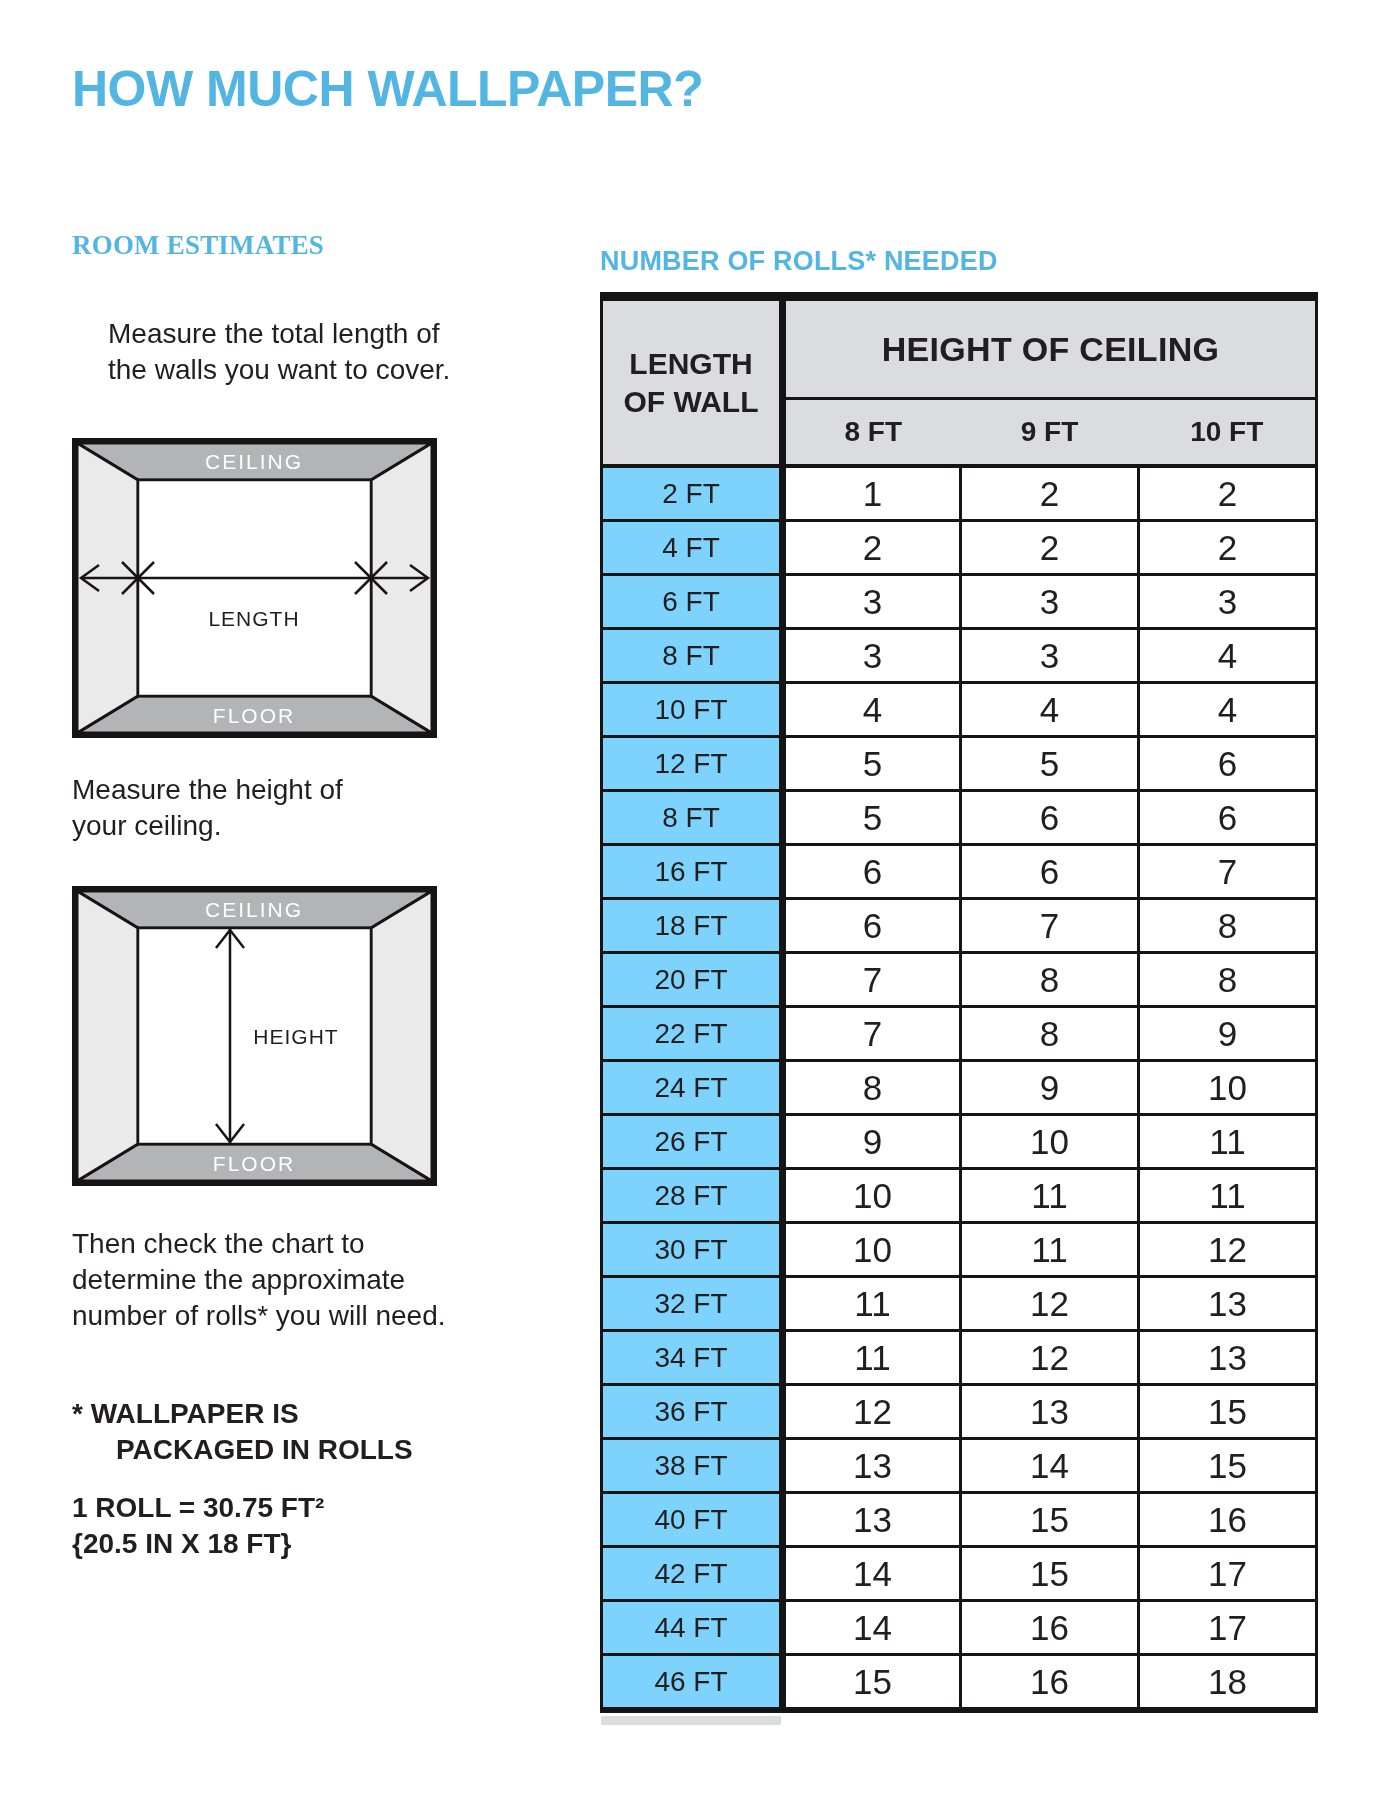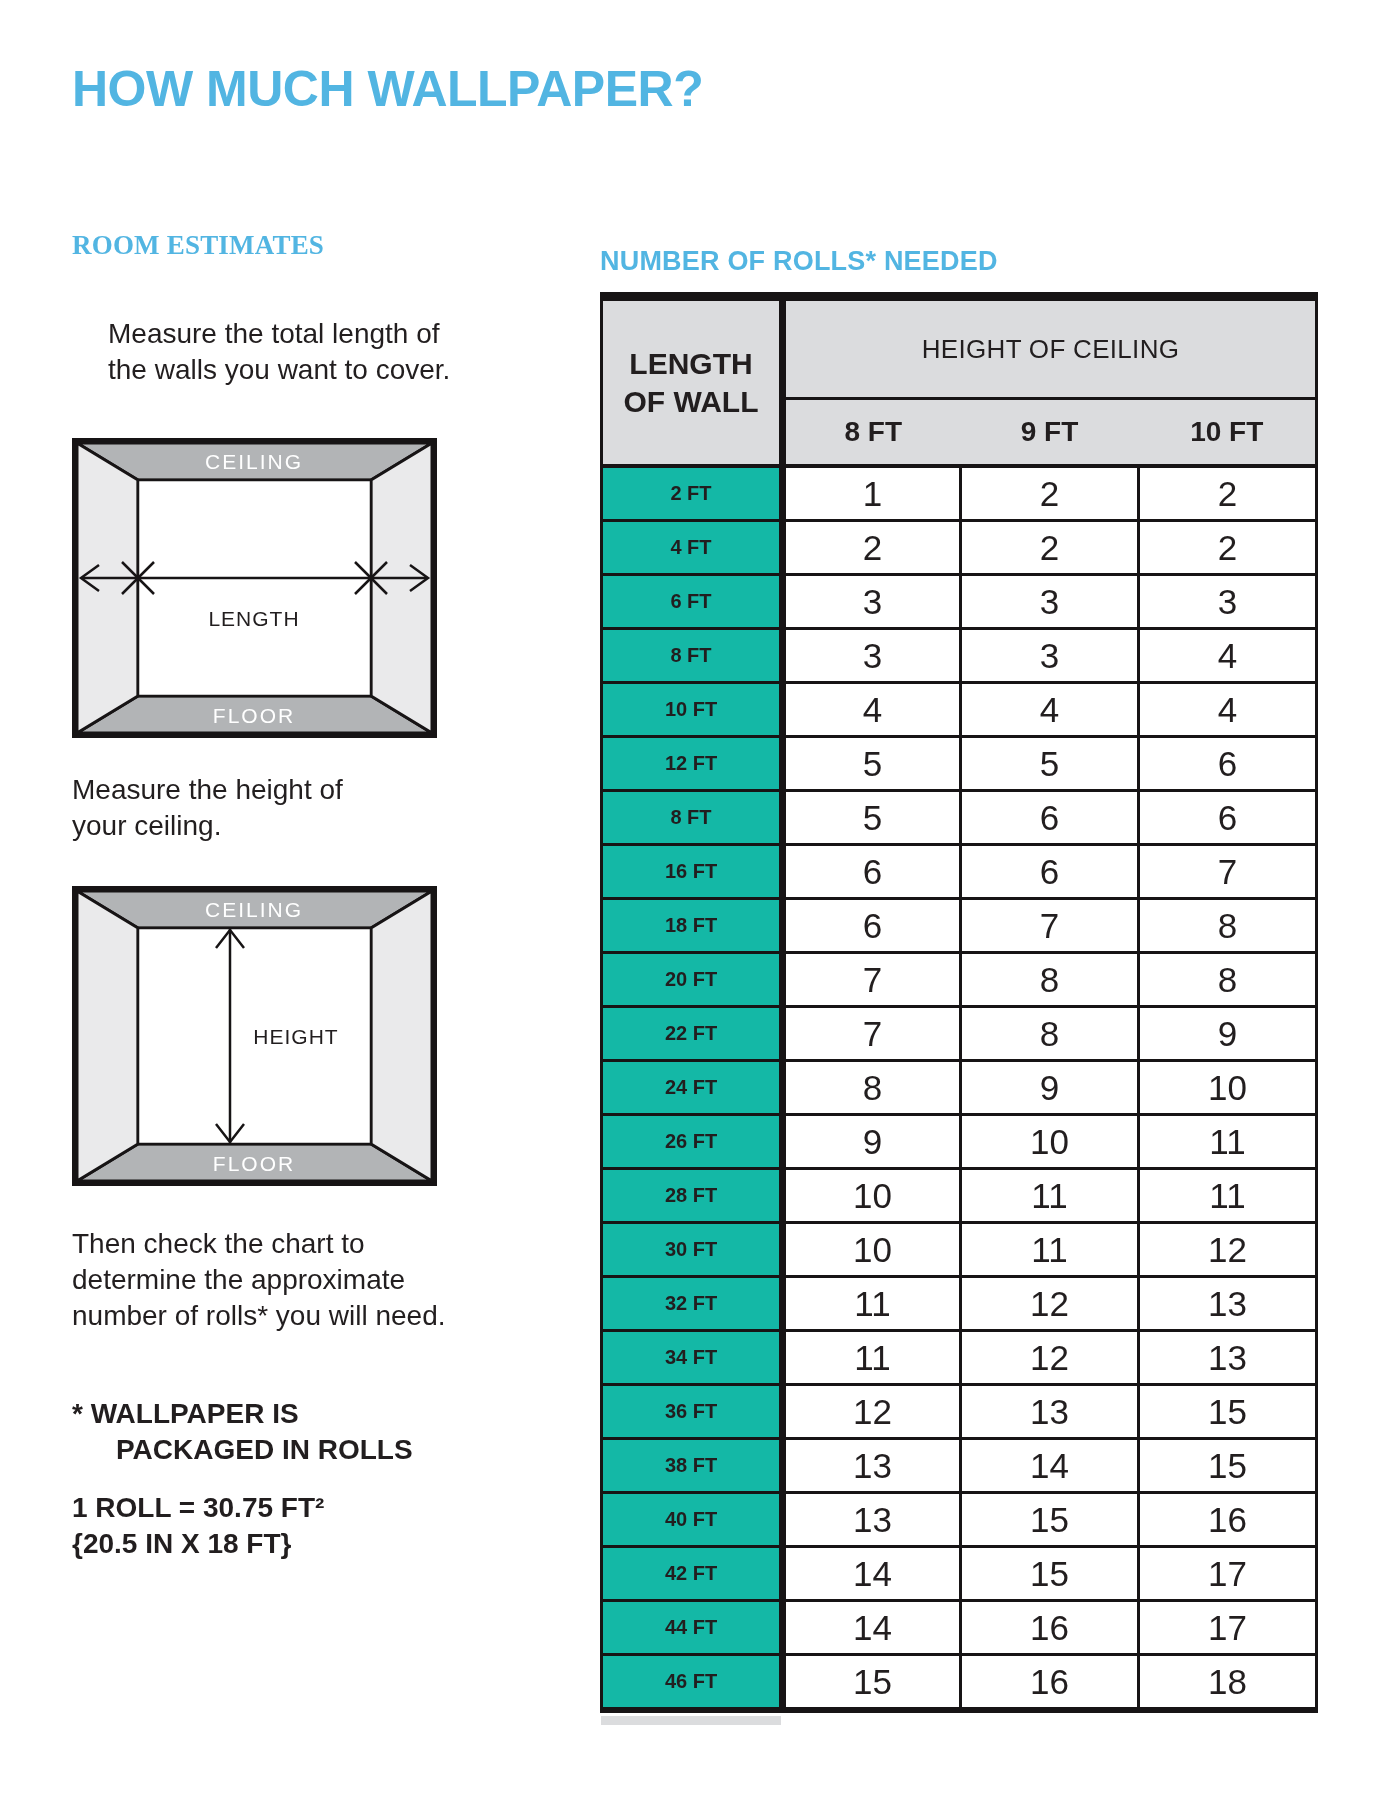--- a/index.html
+++ b/index.html
@@ -41,30 +41,30 @@
     border-collapse:collapse;table-layout:fixed;
     border-left:3px solid #171415;border-right:3px solid #171415;
     border-top:9px solid #171415;border-bottom:6px solid #171415;
   }
   .rolls-table th,.rolls-table td{padding:0;text-align:center;vertical-align:middle;}
   .corner-cell{
     background:#dbdcde;border-right:7px solid #171415;border-bottom:4px solid #171415;
     font-size:30px;font-weight:700;white-space:pre-line;line-height:38px;
   }
   .group-header{
-    background:#dbdcde;height:96px;font-size:26px;font-weight:400;
+    background:#dbdcde;height:96px;font-size:34px;font-weight:700;
     border-bottom:3px solid #171415;letter-spacing:0.3px;
   }
   .sub-header{
     background:#dbdcde;height:64px;font-size:28px;font-weight:700;
     border-bottom:4px solid #171415;border-left:none;border-right:none;
   }
   .rolls-table tbody th{
-    background:#14b8a6;border-right:7px solid #171415;border-top:3px solid #171415;
-    font-size:20px;font-weight:700;height:51px;
+    background:#7dd3fc;border-right:7px solid #171415;border-top:3px solid #171415;
+    font-size:28px;font-weight:400;height:51px;
   }
   .rolls-table tbody td{
     background:#ffffff;border:3px solid #171415;
     font-size:35px;font-weight:400;color:#221e1f;
   }
   .table-stub{
     position:absolute;left:601px;top:1716px;width:180px;height:9px;background:#dbdcde;
   }
 </style>
 </head>

